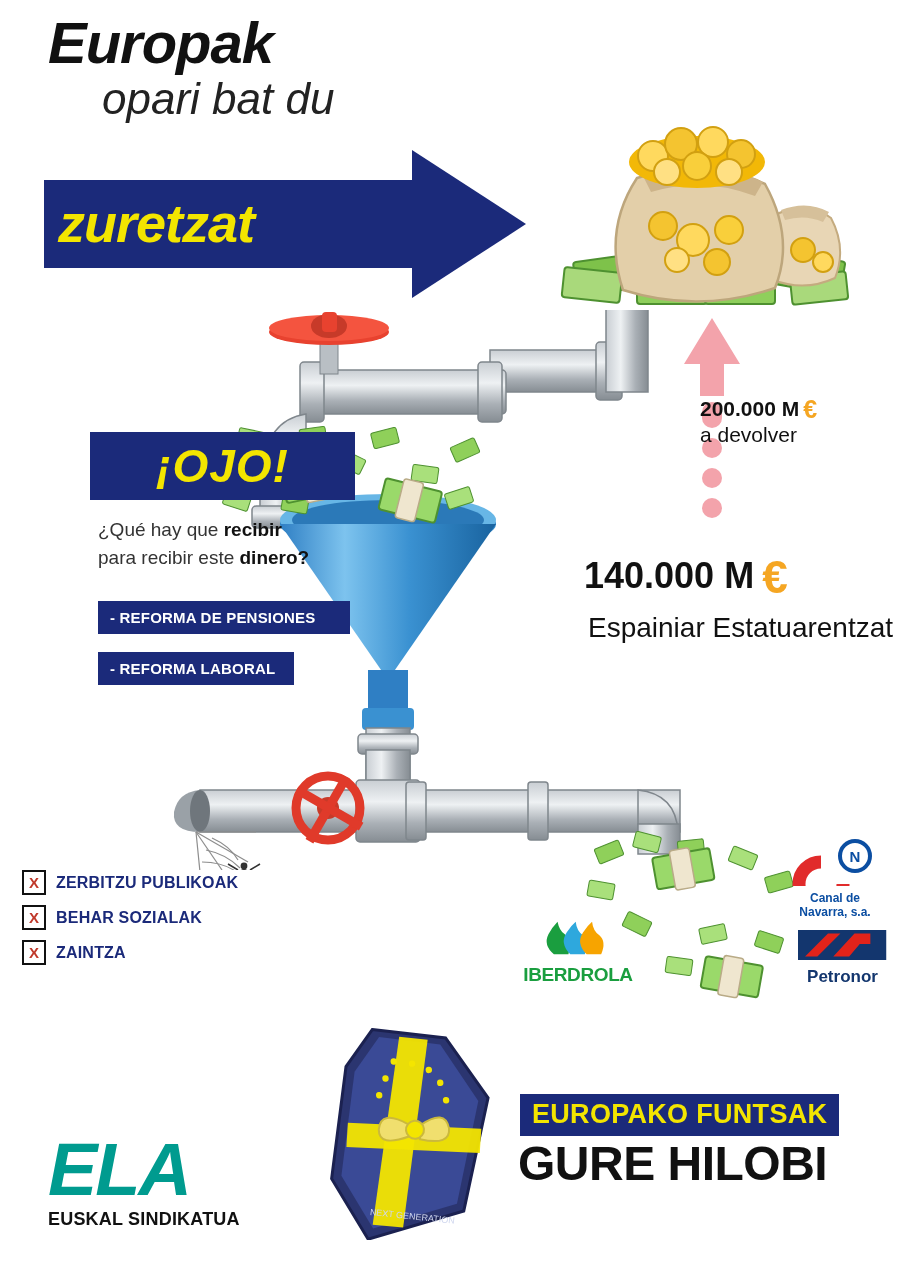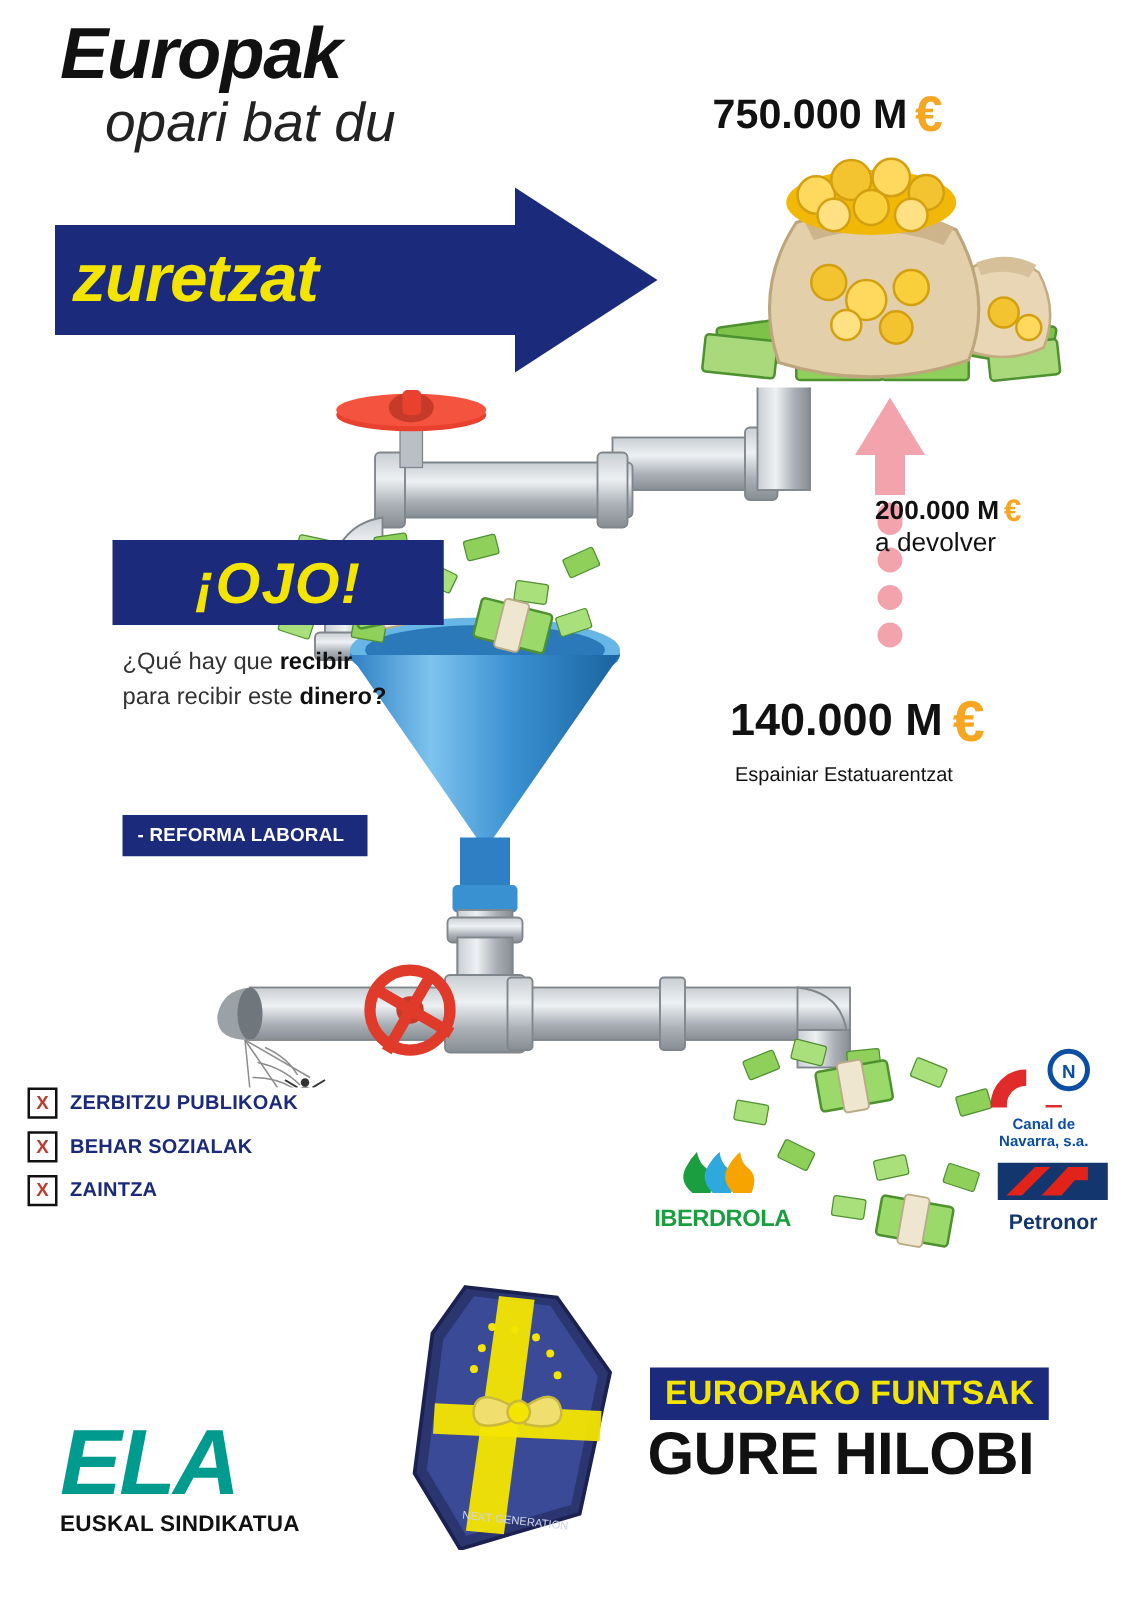--- a/index.html
+++ b/index.html
@@ -35,21 +35,21 @@
     line-height: 1.0;
     color: #111;
   }
   .hl-2 {
     font-size: 44px;
     font-style: italic;
     font-weight: normal;
     color: #222;
     line-height: 1.15;
     margin-top: 2px;
-    margin-left: 36px;
+    margin-left: 54px;
   }
   
   .arrow-wrap {
     position: absolute;
     left: 44px;
     top: 150px;
     width: 500px;
     height: 150px;
   }
   .arrow-shaft {
@@ -171,21 +171,21 @@
     font-size: 36px;
     font-weight: bold;
     color: #111;
     white-space: nowrap;
   }
   .fig-140 .eur { color: #f5a623; font-size: 46px; vertical-align: -5px; margin-left: 8px;}
   .fig-140-sub {
     position: absolute;
     left: 588px;
     top: 612px;
-    font-size: 16px;
+    font-size: 28px;
     color: #111;
     white-space: nowrap;
   }
 
   
   .pink-arrow {
     position: absolute;
     left: 682px;
     top: 318px;
     width: 60px;
@@ -340,23 +340,20 @@
     <div class="hl-1">Europak</div>
     <div class="hl-2">opari bat du</div>
   </div>
 
   <div class="arrow-wrap">
     <div class="arrow-shaft"></div>
     <div class="arrow-head"></div>
     <div class="hl-3">zuretzat</div>
   </div>
 
-  <div class="amount-750">
-    <span>750.000 M</span><span class="eur">€</span>
-  </div>
 
   <svg class="moneybag" viewBox="0 0 320 190">
 
     <g>
       <rect x="30" y="140" width="62" height="34" rx="3" fill="#7ec24a" stroke="#4e9130" stroke-width="2" transform="rotate(-8 61 157)"></rect>
       <rect x="18" y="152" width="58" height="30" rx="3" fill="#a9d97b" stroke="#4e9130" stroke-width="2" transform="rotate(6 47 167)"></rect>
       <rect x="232" y="138" width="66" height="34" rx="3" fill="#7ec24a" stroke="#4e9130" stroke-width="2" transform="rotate(10 265 155)"></rect>
       <rect x="246" y="156" width="56" height="28" rx="3" fill="#a9d97b" stroke="#4e9130" stroke-width="2" transform="rotate(-6 274 170)"></rect>
       <rect x="92" y="158" width="70" height="28" rx="3" fill="#8fcf5c" stroke="#4e9130" stroke-width="2"></rect>
       <rect x="160" y="160" width="70" height="26" rx="3" fill="#8fcf5c" stroke="#4e9130" stroke-width="2"></rect>
@@ -530,20 +527,21 @@
     </g>
   </svg>
 
   <div class="ojo-box">
     <div class="ojo-text">¡OJO!</div>
   </div>
   <div class="ojo-q">
     <span>¿Qué hay que </span><b>recibir</b><br>
     <span>para recibir este </span><b>dinero?</b>
   </div>
+  <div class="reform reform-1">- REFORMA DE PENSIONES</div>
   <div class="reform reform-2">- REFORMA LABORAL</div>
 
   <div class="fig-100">
     <span>200.000 M</span><span class="eur">€</span>
   </div>
   <div class="fig-100-sub">a devolver</div>
 
   <div class="fig-140">
     <span>140.000 M</span><span class="eur">€</span>
   </div>

